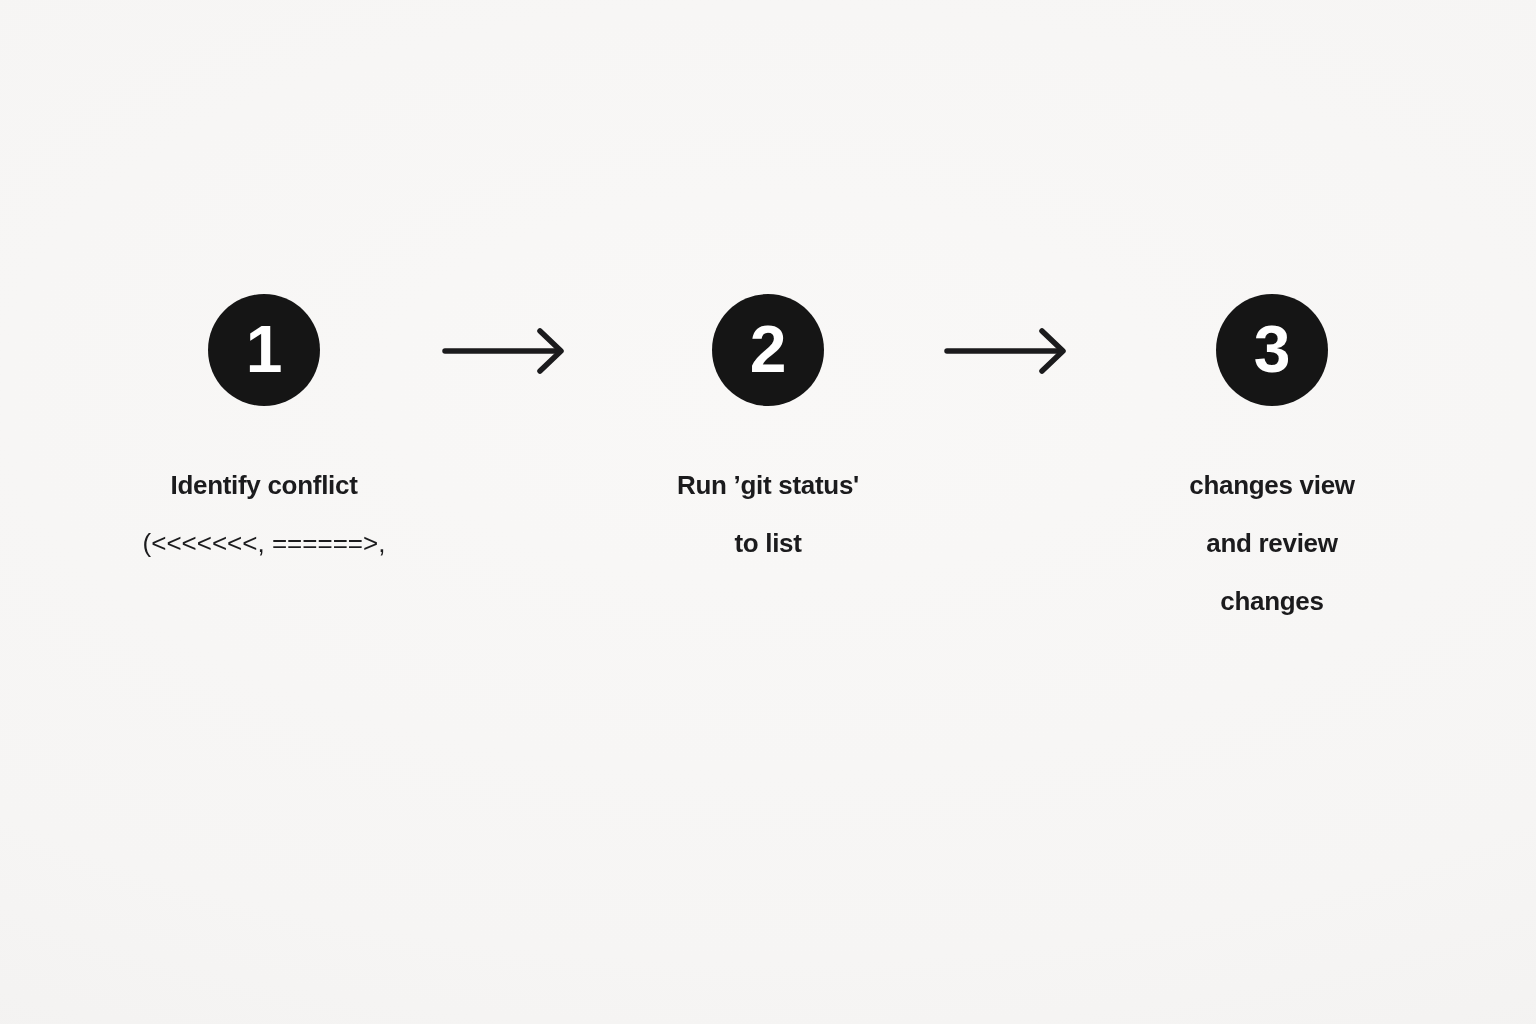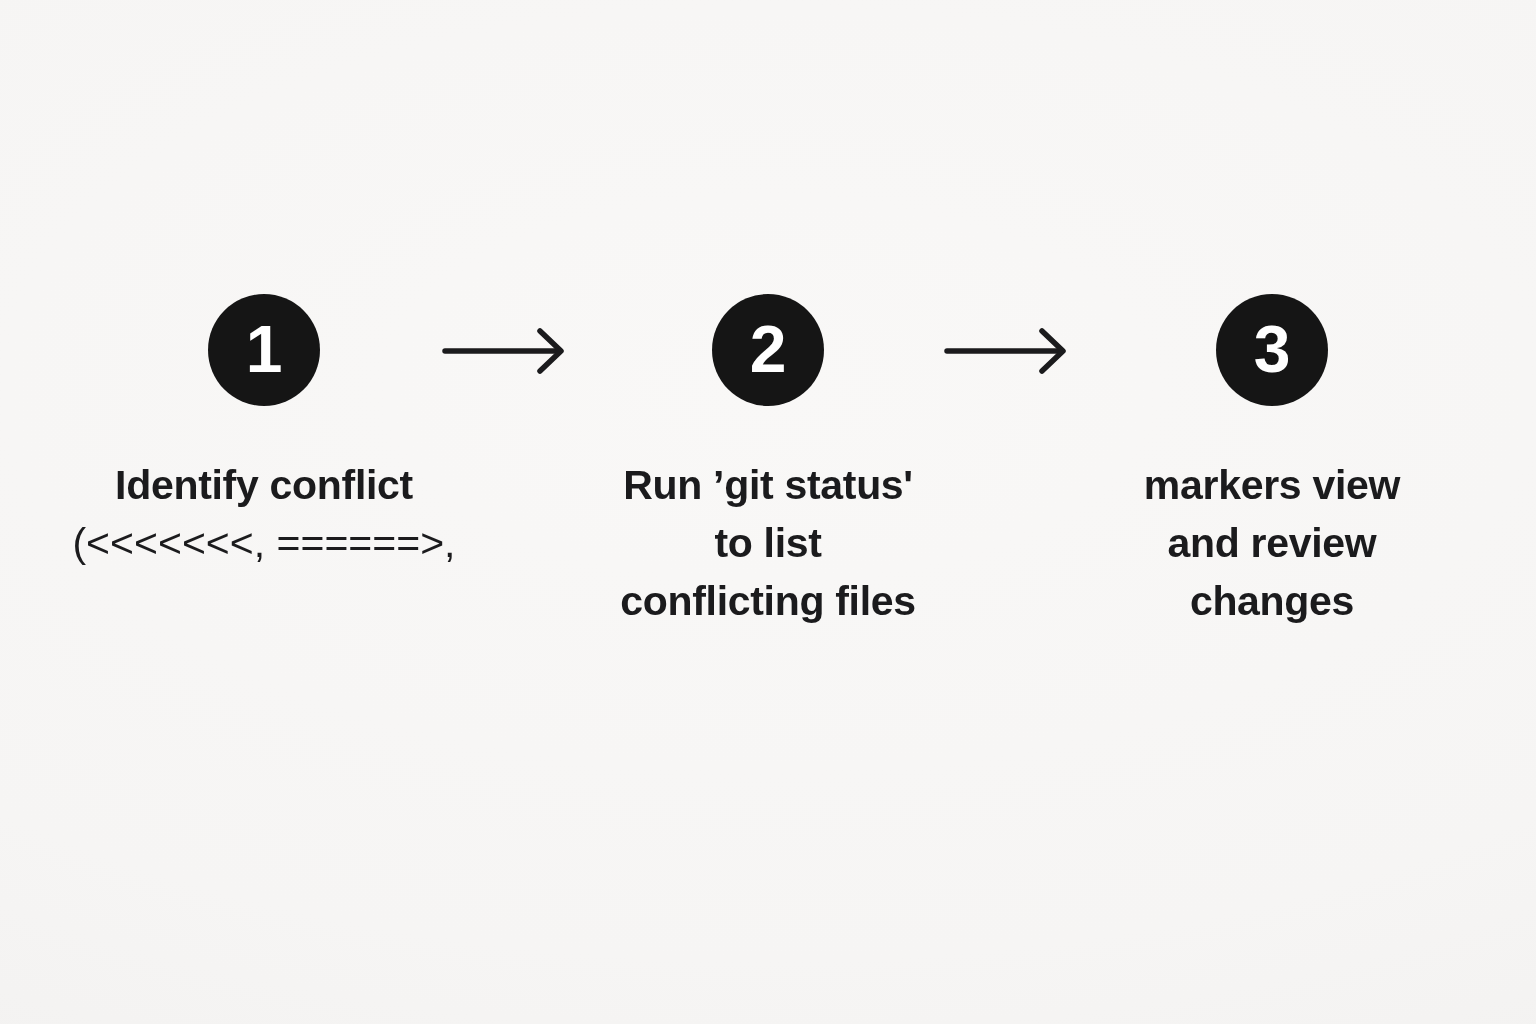--- a/index.html
+++ b/index.html
@@ -46,21 +46,21 @@
   .badge .num {
     color: var(--number);
     font-size: 66px;
     font-weight: 700;
     line-height: 1;
     transform: translateY(-1px);
   }
   .lines {
     margin-top: 50px;
     color: var(--ink);
-    font-size: 41px;
+    font-size: 26px;
     line-height: 58px;
     font-weight: 700;
     letter-spacing: -0.3px;
   }
   .line { white-space: nowrap; }
   .line.light {
     font-weight: 400;
     letter-spacing: 0;
   }
   .arrow {
@@ -96,35 +96,34 @@
     </svg>
   </div>
 
   <div class="step step-2">
     <div class="badge">
       <span class="num">2</span>
     </div>
     <div class="lines">
       <div class="line">Run ’git status'</div>
       <div class="line">to list</div>
-      <div class="line">conflicting files</div>
     </div>
   </div>
 
   <div class="arrow arrow-2">
     <svg viewBox="0 0 126 50" fill="none" xmlns="http://www.w3.org/2000/svg">
       <path d="M4 25 H118" stroke="currentColor" stroke-width="5.5" stroke-linecap="round"></path>
       <path d="M99 5 L120 25 L99 45" stroke="currentColor" stroke-width="5.5" stroke-linecap="round" stroke-linejoin="round"></path>
     </svg>
   </div>
 
   <div class="step step-3">
     <div class="badge">
       <span class="num">3</span>
     </div>
     <div class="lines">
-      <div class="line">markers view</div>
+      <div class="line">changes view</div>
       <div class="line">and review</div>
       <div class="line">changes</div>
     </div>
   </div>
 
 </div>
 
 </body></html>

